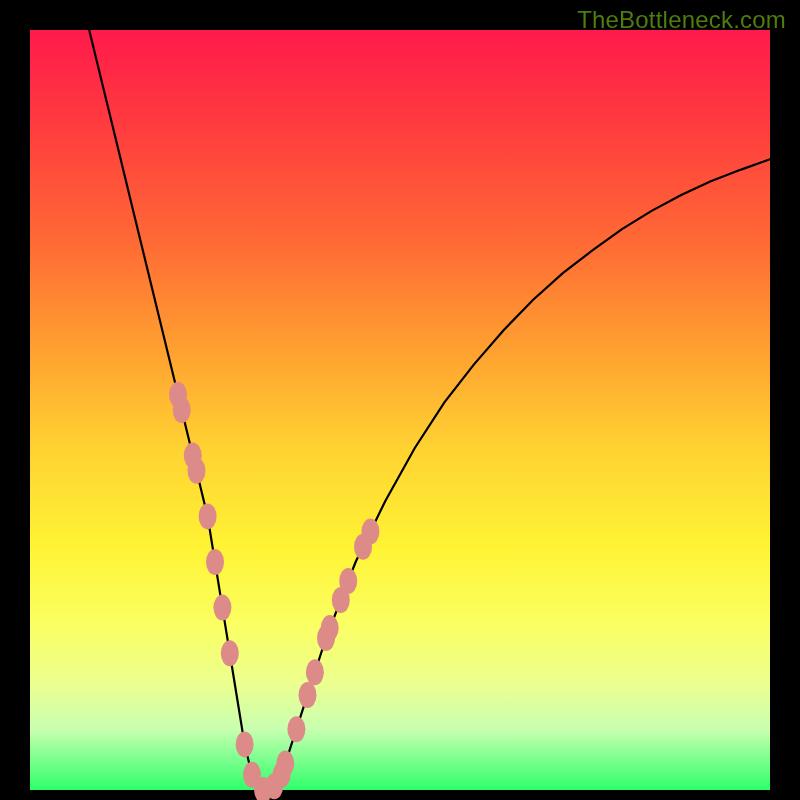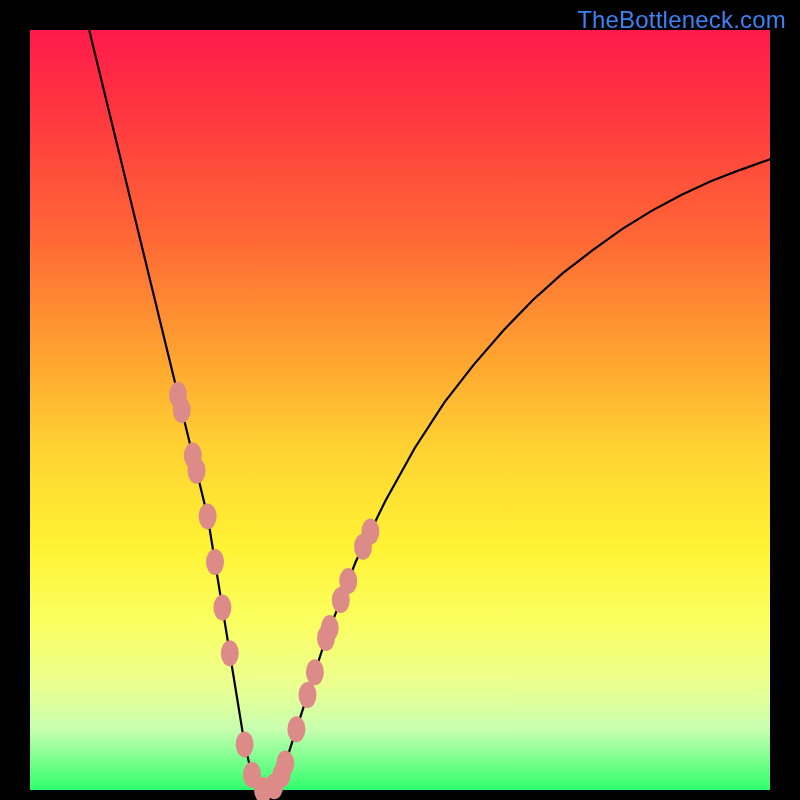--- a/index.html
+++ b/index.html
@@ -26,21 +26,21 @@
       #fff334 68%,
       #fbff62 78%,
       #ecff8f 86%,
       #c8ffb0 92%,
       #2fff6b 100%);
   }
   .watermark {
     position: absolute;
     top: 6px;
     right: 14px;
-    color: #3b82f6;
+    color: #4d7c0f;
     font-size: 24px;
     font-weight: 500;
     z-index: 10;
     letter-spacing: 0.2px;
   }
   svg.plot {
     position: absolute;
     left: 30px;
     top: 30px;
     width: 740px;

